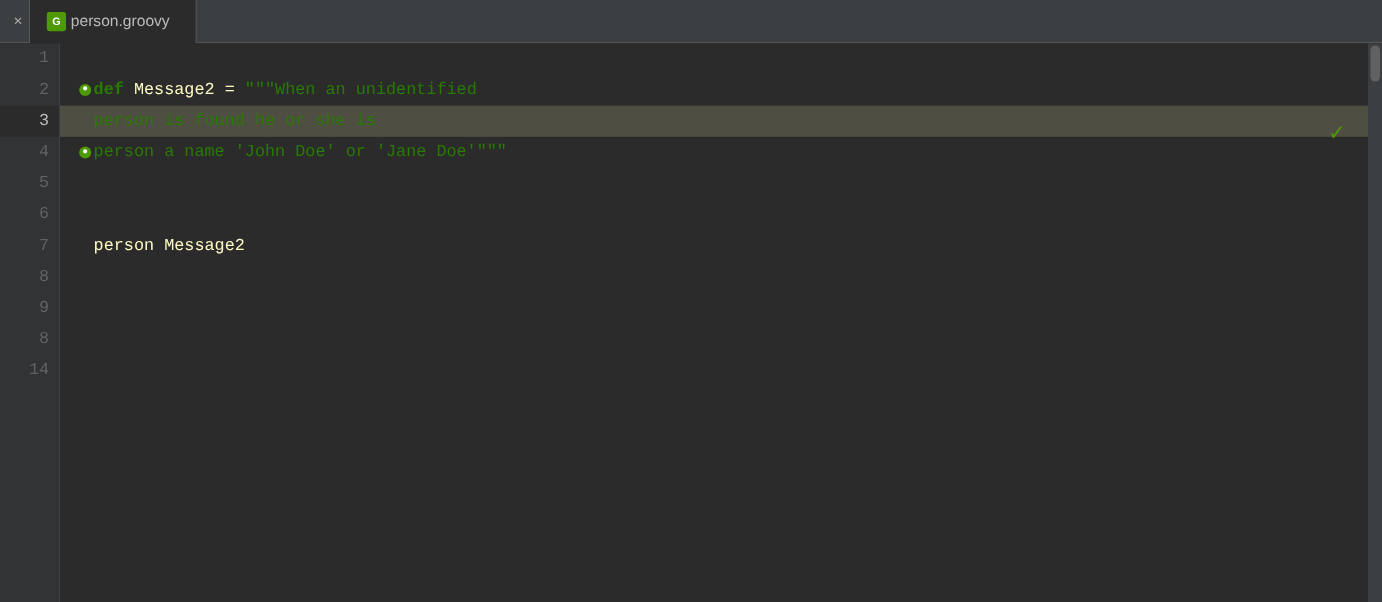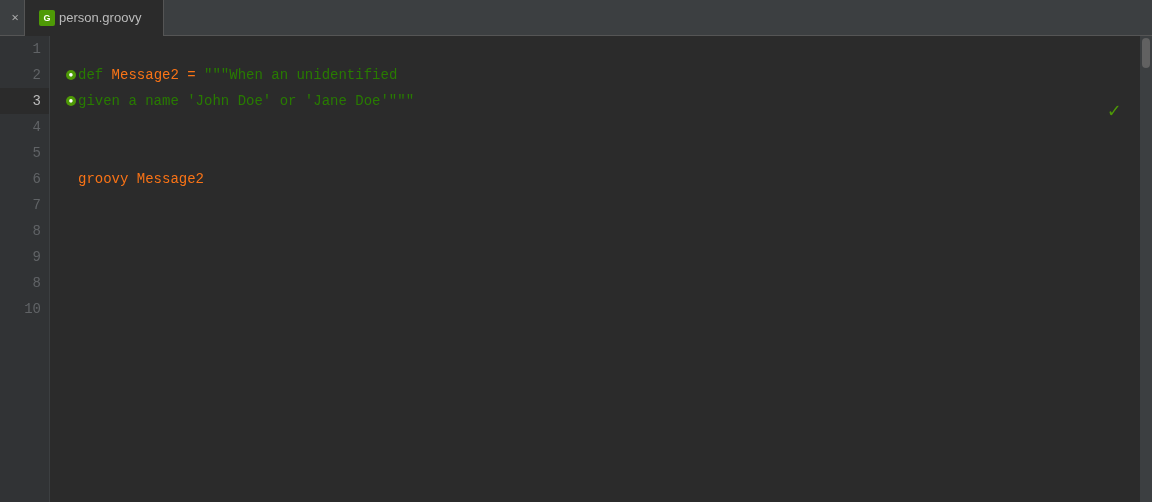--- a/index.html
+++ b/index.html
@@ -122,29 +122,29 @@
       padding-left: 16px;
       font-size: 14px;
       line-height: 26px;
       white-space: pre;
       font-family: 'Courier New', Courier, monospace;
       position: relative;
     }
 
     .kw-green {
       color: #287b00;
-      font-weight: normal;
+      font-weight: bold;
     }
 
     .str-green {
       color: #287b00;
     }
 
     .plain {
-      color: #f97316;
+      color: #fef9c3;
     }
 
     .fold-icon {
       display: inline-flex;
       align-items: center;
       justify-content: center;
       width: 10px;
       height: 10px;
       background: #4e9a06;
       border-radius: 50%;
@@ -204,51 +204,55 @@
       <div class="line-number">1</div>
       <div class="line-number">2</div>
       <div class="line-number active">3</div>
       <div class="line-number">4</div>
       <div class="line-number">5</div>
       <div class="line-number">6</div>
       <div class="line-number">7</div>
       <div class="line-number">8</div>
       <div class="line-number">9</div>
       <div class="line-number">8</div>
-      <div class="line-number">10</div>
+      <div class="line-number">14</div>
     </div>
 
     <div class="code-area">
 
       <div class="code-line">
         <span class="plain">&nbsp;</span>
       </div>
 
       <div class="code-line">
         <span class="fold-icon">●</span>
         <span class="kw-green">def</span><span class="plain"> Message2 = </span><span class="str-green">"""When an unidentified</span>
       </div>
 
+      <div class="code-line line-highlight-3" style="background-color: rgba(240,240,180,0.18);">
+        <span style="display:inline-block;width:12px;"></span>
+        <span class="str-green">person is found he or she is</span>
+      </div>
 
       <div class="code-line">
         <span class="fold-icon">●</span>
-        <span class="str-green">given a name 'John Doe' or 'Jane Doe'"""</span>
+        <span class="str-green">person a name 'John Doe' or 'Jane Doe'"""</span>
       </div>
 
       <div class="code-line">
         <span class="plain">&nbsp;</span>
       </div>
 
       <div class="code-line">
         <span class="plain">&nbsp;</span>
       </div>
 
       <div class="code-line">
         <span style="display:inline-block;width:12px;"></span>
-        <span class="plain">groovy Message2</span>
+        <span class="plain">person Message2</span>
       </div>
 
       <div class="code-line"><span class="plain">&nbsp;</span></div>
       <div class="code-line"><span class="plain">&nbsp;</span></div>
       <div class="code-line"><span class="plain">&nbsp;</span></div>
       <div class="code-line"><span class="plain">&nbsp;</span></div>
 
       <div class="checkmark-icon" style="color:#4e9a06; font-size:20px; font-weight:bold;">✓</div>
     </div>
 

